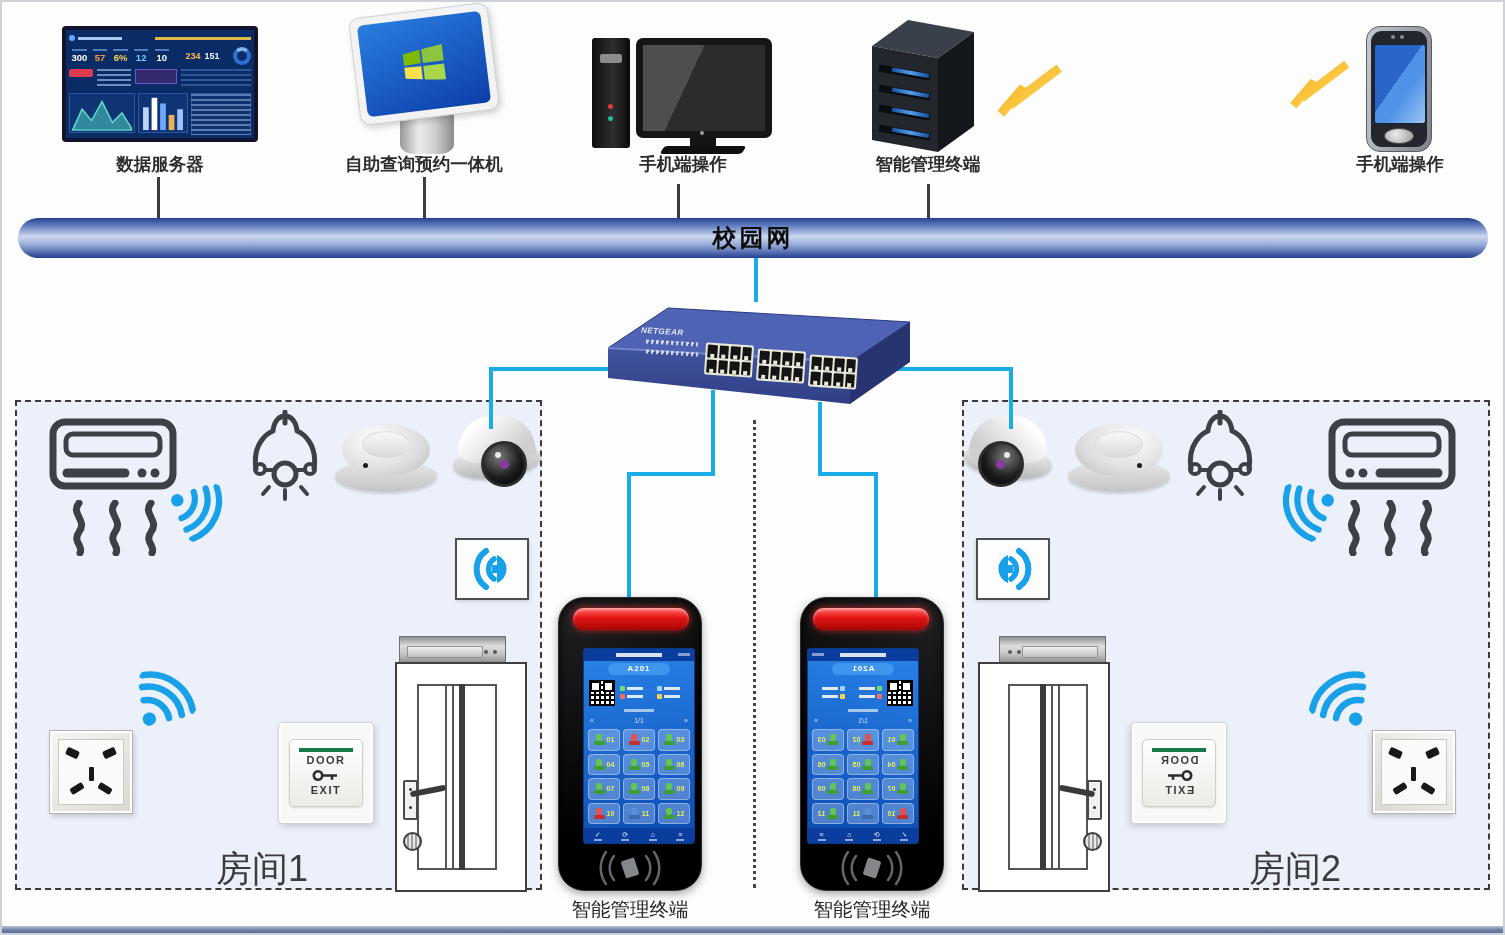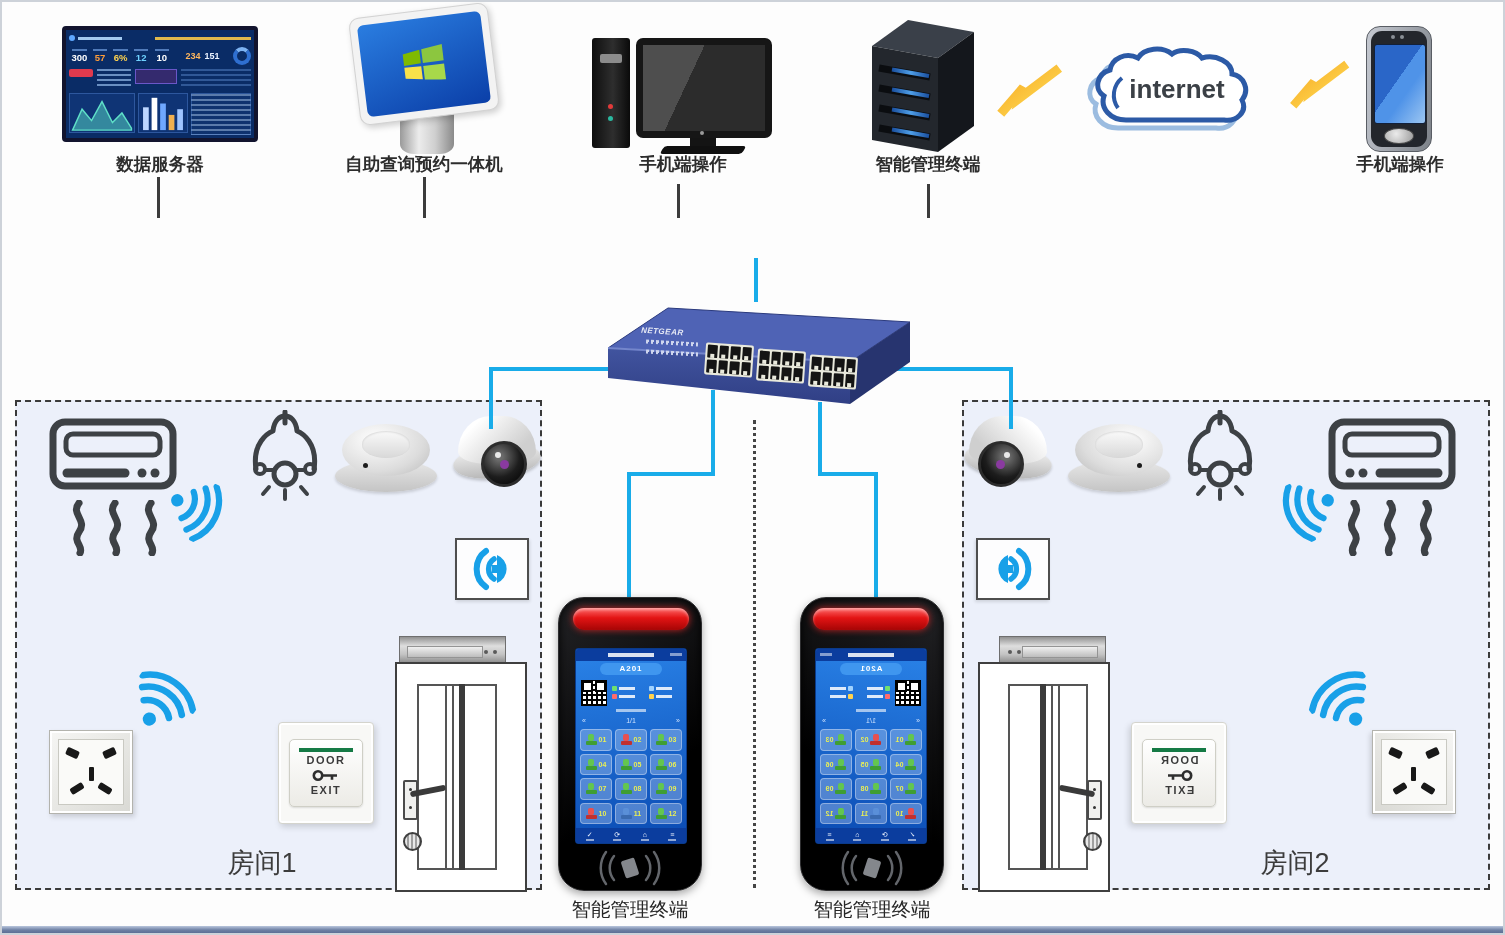--- a/index.html
+++ b/index.html
@@ -69,21 +69,21 @@
   .pgroup{position:absolute;z-index:7;display:grid;grid-template-columns:repeat(4,1fr);grid-template-rows:1fr 1fr;gap:2px;background:#e9e9dc;border-radius:2px;padding:2px;transform:rotate(4deg);}
   .port{background:#141414;border-radius:1px;position:relative;}
   .port::after{content:"";position:absolute;left:30%;bottom:0;width:40%;height:32%;background:#e9e9dc;}
 
   
   .room{position:absolute;top:400px;height:490px;background:#ecf0fa;border:2px dashed #3a3a3a;z-index:2;}
   #room1{left:15px;width:527px;}
   #room2{left:962px;width:528px;}
   .room-content{position:relative;width:100%;height:100%;}
   .mirror{transform:scaleX(-1);}
-  .room-label{position:absolute;width:140px;text-align:center;font-size:27px;font-weight:500;color:#3c3c3c;top:845px;z-index:5;}
+  .room-label{position:absolute;width:140px;text-align:center;font-size:36px;font-weight:500;color:#3c3c3c;top:845px;z-index:5;}
 
   .icon-dark{stroke:#3d4145;fill:none;stroke-linecap:round;stroke-linejoin:round;}
   .wifi{position:absolute;}
   .wifi svg{display:block;}
 
   
   .smoke{position:absolute;width:102px;height:70px;}
   .sm-base{position:absolute;left:0;bottom:2px;width:100%;height:46%;border-radius:50%;background:linear-gradient(180deg,#e8e8e8,#c4c4c4);box-shadow:0 2px 3px rgba(0,0,0,.15);}
   .sm-top{position:absolute;left:7%;top:0;width:86%;height:74%;border-radius:50%;background:radial-gradient(ellipse at 38% 30%,#ffffff,#dcdcdc 62%,#b9b9b9);}
   .sm-inner{position:absolute;left:26%;top:10%;width:48%;height:38%;border-radius:50%;background:linear-gradient(180deg,#fafafa,#d8d8d8);box-shadow:inset 0 1px 2px rgba(0,0,0,.12);}
@@ -134,21 +134,21 @@
 
   
   #separator{left:753px;top:420px;height:468px;width:0;border-left:3px dotted #454545;z-index:3;}
 
   
   .terminal{position:absolute;top:597px;width:144px;height:294px;z-index:8;}
   .term-body{position:relative;width:100%;height:100%;background:linear-gradient(145deg,#232326,#000 65%);border:1px solid #2e2e30;border-radius:26px;box-shadow:0 3px 8px rgba(0,0,0,.35), inset 0 0 10px #000;}
   #t1{left:558px;} #t2{left:800px;}
   .red-bar{position:absolute;left:14px;top:10px;width:116px;height:22px;border-radius:11px;
     background:linear-gradient(180deg,#ff6a6a,#e31414 45%,#a50505);box-shadow:0 0 7px rgba(255,40,40,.75), inset 0 2px 3px rgba(255,255,255,.4);}
-  .t-screen{position:absolute;left:16px;top:50px;width:112px;height:196px;border-radius:3px;overflow:hidden;
+  .t-screen{position:absolute;left:24px;top:50px;width:112px;height:196px;border-radius:3px;overflow:hidden;
     background:linear-gradient(170deg,#2a83e8,#0a4ab2);border:1px solid #0a3a8a;display:flex;flex-direction:column;}
   .ts-head{height:12px;background:#0b3d9e;display:flex;align-items:center;justify-content:center;gap:2px;}
   .ts-head i{width:46px;height:3.5px;background:rgba(255,255,255,.85);}
   .ts-head u{position:absolute;right:4px;top:4px;width:12px;height:2.5px;background:rgba(255,255,255,.5);}
   .ts-pillrow{height:15px;display:flex;align-items:center;justify-content:center;}
   .ts-pill{width:62px;height:12px;background:#3f96ef;border-radius:6px;color:#fff;font-size:8px;font-weight:bold;text-align:center;line-height:12px;letter-spacing:1px;}
   .ts-info{height:33px;display:flex;align-items:center;gap:5px;padding:0 5px;}
   .qr{width:26px;height:26px;background-color:#fff;position:relative;flex:0 0 auto;
     background-image:repeating-linear-gradient(0deg,#000 0 2px,transparent 2px 5px),repeating-linear-gradient(90deg,#000 0 2px,#fff 2px 5px);}
   .qr::before,.qr::after{content:"";position:absolute;top:1px;width:7px;height:7px;border:2px solid #000;background:#fff;}
@@ -293,30 +293,20 @@
       <defs>
           <linearGradient id="bg1" x1="0" y1="0" x2="1" y2="1">
         <stop offset="0" stop-color="#f7a823"></stop>
             <stop offset="1" stop-color="#ffe25a"></stop>
           </linearGradient>
         </defs>
       <polyline points="5,63 41,29 35,43 95,7" fill="none" stroke="url(#bg1)" stroke-width="13"></polyline>
     </svg>
   </div>
 
-  <div class="abs" id="cloud">
-    <svg width="190" height="106" viewBox="0 0 190 106">
-      <g fill="none" stroke="#9bbce0" stroke-width="5" transform="translate(-8,8)">
-        <path d="M44,74 C28,74 18,62 22,50 C12,44 14,28 28,24 C30,12 44,6 56,12 C62,2 80,0 90,8 C98,2 114,4 120,12 C134,8 150,16 150,28 C162,30 168,44 160,54 C166,66 154,76 142,74 Z"></path>
-      </g>
-      <path d="M44,74 C28,74 18,62 22,50 C12,44 14,28 28,24 C30,12 44,6 56,12 C62,2 80,0 90,8 C98,2 114,4 120,12 C134,8 150,16 150,28 C162,30 168,44 160,54 C166,66 154,76 142,74 Z" fill="#ffffff" stroke="#2c5aa6" stroke-width="5"></path>
-      <path d="M40,32 A22,22 0 0 0 36,62" fill="none" stroke="#2c5aa6" stroke-width="4"></path>
-      <text x="95" y="52" text-anchor="middle" font-size="26" font-weight="bold" fill="#3b4046" font-family="Liberation Sans, DejaVu Sans, sans-serif">internet</text>
-    </svg>
-  </div>
 
   <div class="abs" id="bolt2">
     <svg width="64" height="50" viewBox="0 0 100 70" style="transform:rotate(-6deg);">
       <polyline points="5,63 41,29 35,43 95,7" fill="none" stroke="url(#bg1)" stroke-width="13"></polyline>
     </svg>
   </div>
 
   <div class="abs" id="phone">
     <i class="ph-inner"></i>
     <i class="ph-dot" style="left:24px;"></i>
@@ -329,20 +319,23 @@
   <div class="dev-label" style="left:314px;">自助查询预约一体机</div>
   <div class="dev-label" style="left:573px;">手机端操作</div>
   <div class="dev-label" style="left:818px;">智能管理终端</div>
   <div class="dev-label" style="left:1290px;">手机端操作</div>
 
   <i class="drop" style="left:157px;top:177px;height:41px;"></i>
   <i class="drop" style="left:423px;top:177px;height:41px;"></i>
   <i class="drop" style="left:677px;top:184px;height:34px;"></i>
   <i class="drop" style="left:927px;top:184px;height:34px;"></i>
 
+  <div class="abs" id="campus-bar">
+    <span>校园网</span>
+  </div>
 
   <i class="cl" style="left:754px;top:258px;width:4px;height:44px;"></i>
   <i class="cl" style="left:489px;top:367px;width:150px;height:4px;"></i>
   <i class="cl" style="left:489px;top:367px;width:4px;height:62px;"></i>
   <i class="cl" style="left:858px;top:367px;width:155px;height:4px;"></i>
   <i class="cl" style="left:1009px;top:367px;width:4px;height:62px;"></i>
   <i class="cl" style="left:711px;top:390px;width:4px;height:86px;"></i>
   <i class="cl" style="left:627px;top:472px;width:88px;height:4px;"></i>
   <i class="cl" style="left:627px;top:472px;width:4px;height:134px;"></i>
   <i class="cl" style="left:818px;top:402px;width:4px;height:74px;"></i>

